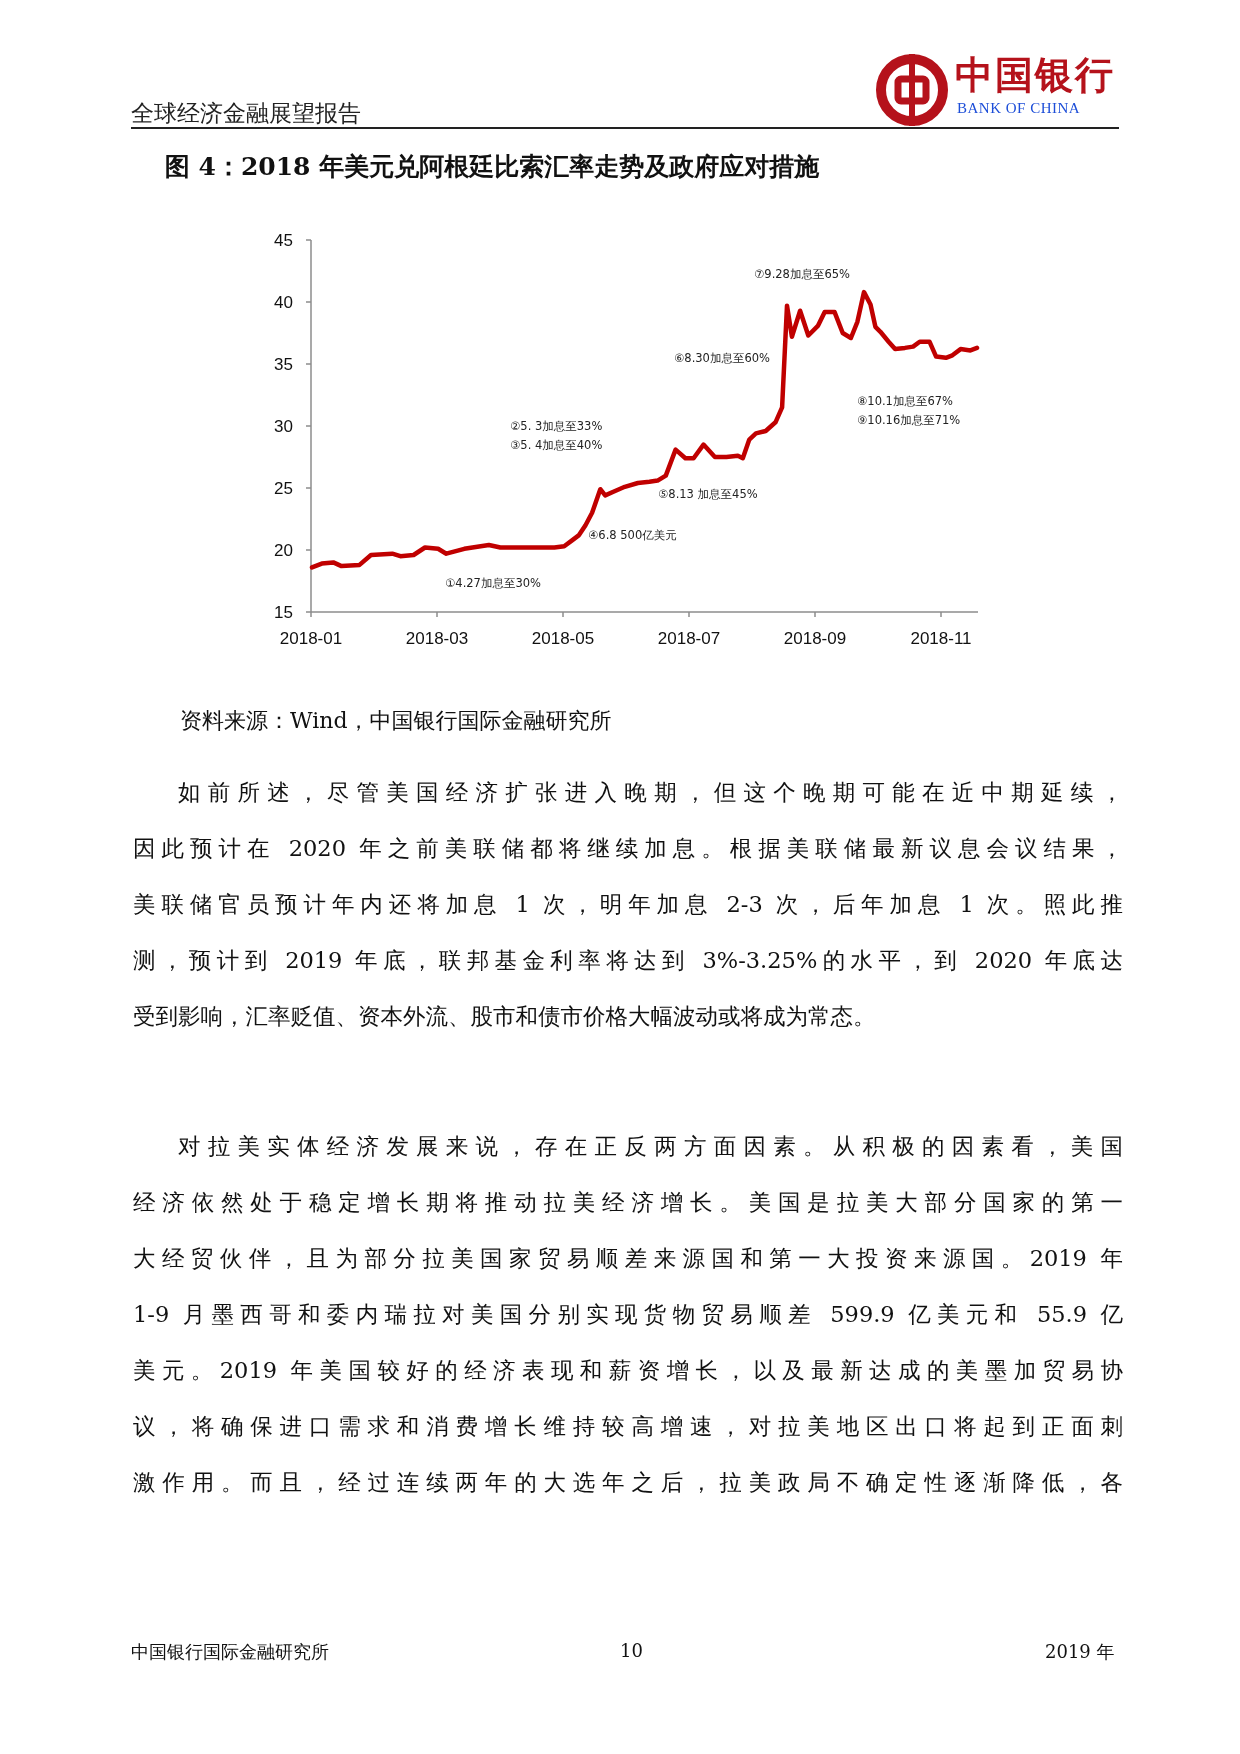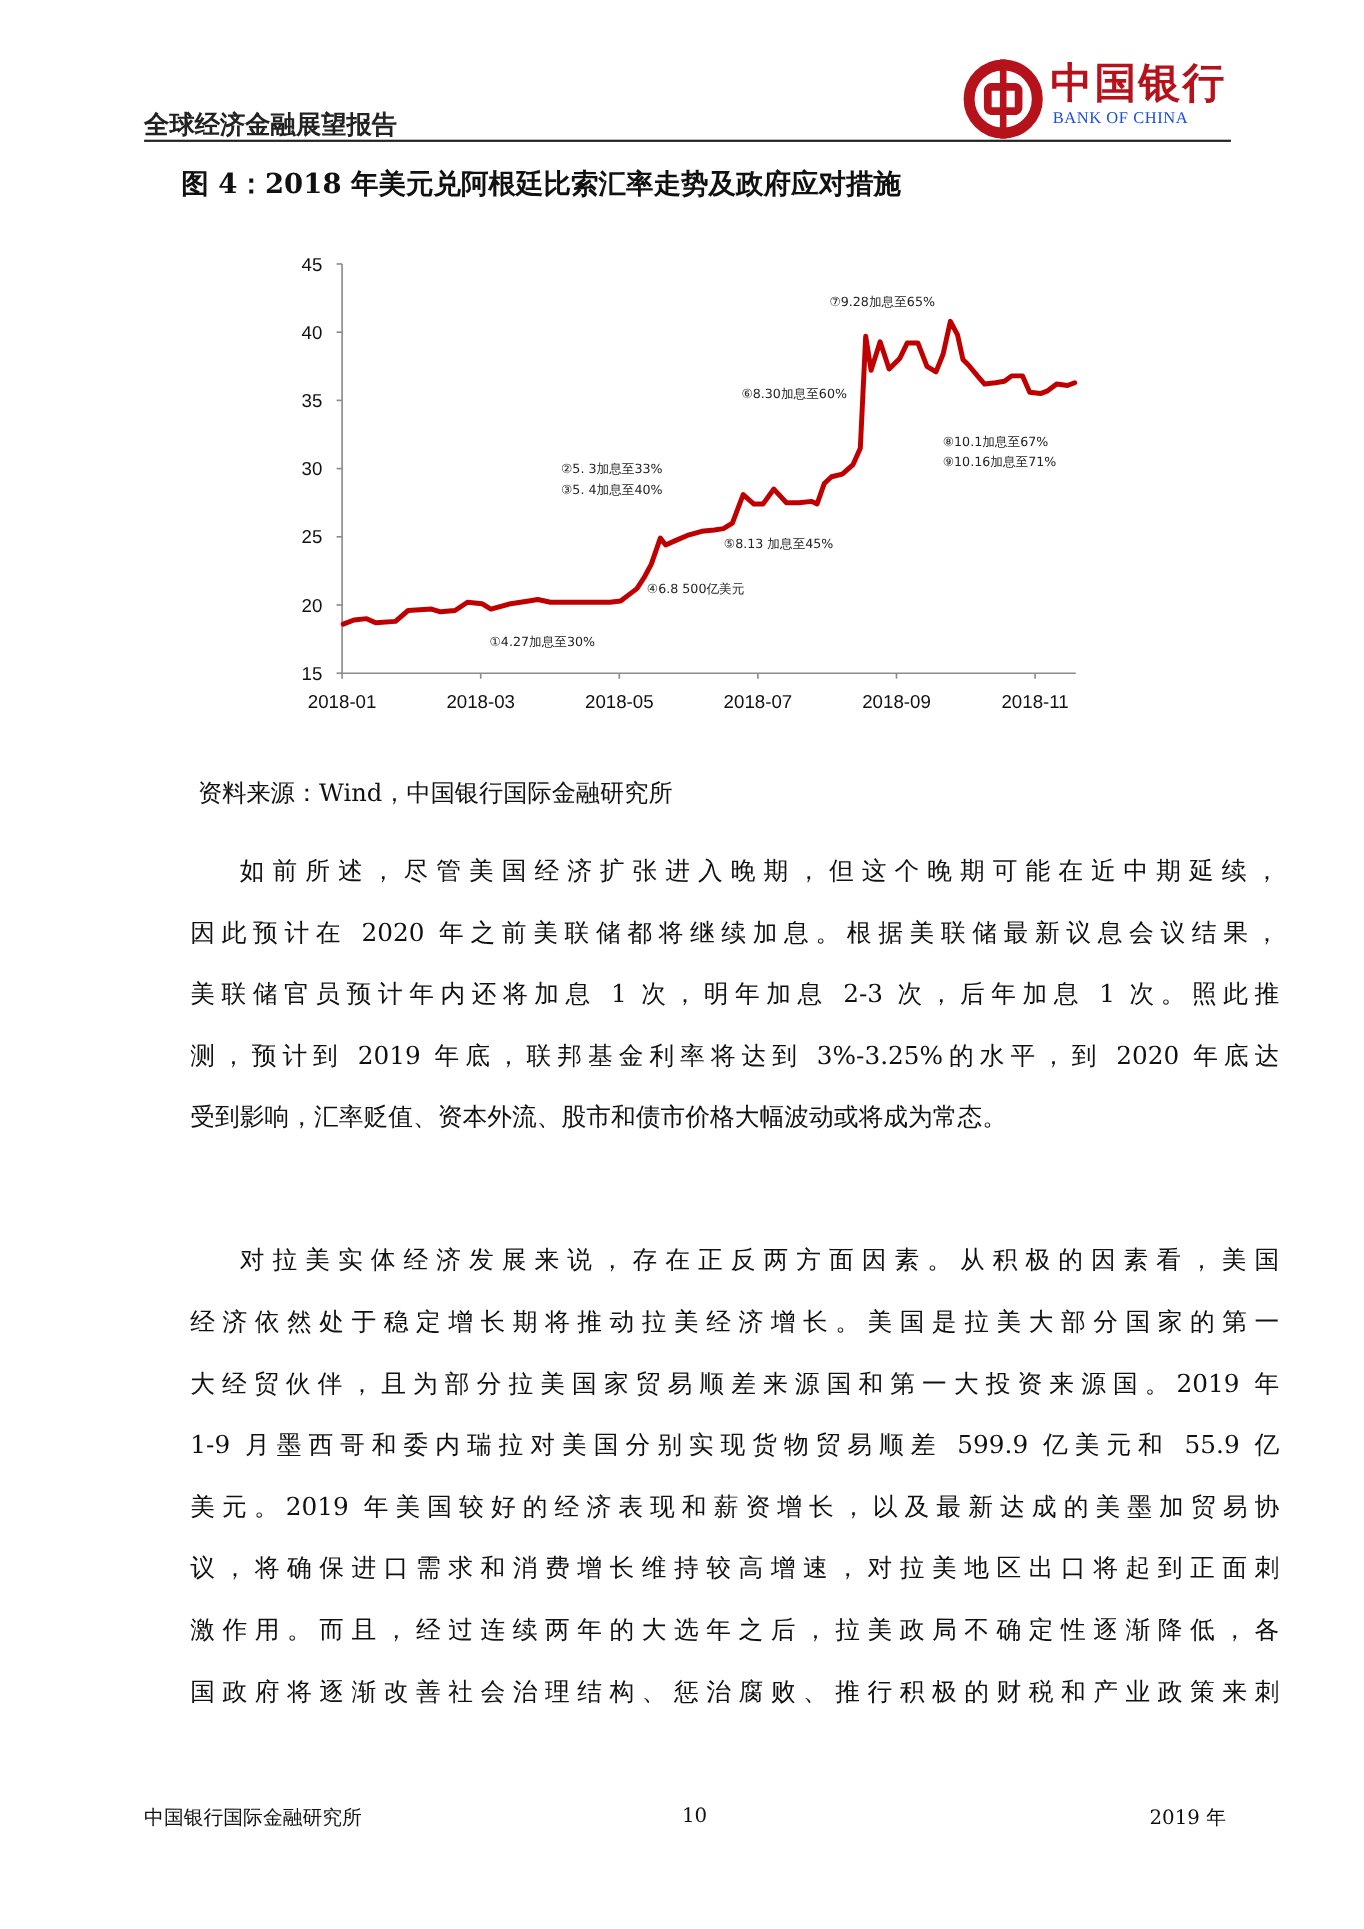--- a/index.html
+++ b/index.html
@@ -1,28 +1,28 @@
 <!DOCTYPE html>
 <html><head>
 <meta charset="utf-8">
 <style>
   html, body { margin:0; padding:0; background:#ffffff; }
   body { width:1240px; height:1754px; position:relative; overflow:hidden;
          font-family:"DejaVu Serif","Liberation Serif",serif; color:#111; }
   .abs { position:absolute; }
-  .hdr-title { left:131px; top:98px; font-size:23px; letter-spacing:0px; color:#222;font-weight:bold; }
+  .hdr-title { left:131px; top:98px; font-size:23px; letter-spacing:0px; color:#222; }
   .hdr-rule { left:131px; top:127px; width:988px; height:2px; background:#222; }
   .logo-cn { left:955px; top:50px; font-size:38px; color:#b5121b; font-weight:bold; letter-spacing:2px; }
   .logo-en { left:957px; top:100px; font-size:15px; color:#1d4ed8; font-family:"Liberation Serif",serif; letter-spacing:0.5px; }
   .fig-title { left:0; width:984px; top:150px; text-align:center; font-size:25px; font-weight:bold; }
   .chart { left:0; top:0; }
   .axis-label { font-family:"Liberation Sans","DejaVu Sans",sans-serif; font-size:17px; fill:#111; }
   .annot { font-family:"DejaVu Sans","Liberation Sans",sans-serif; font-size:11.5px; fill:#222; }
   .source { left:180px; top:706px; font-size:22px; }
-  .para { left:133px; width:990px; font-size:22.5px; line-height:56px; text-align:justify;margin-left:40px; }
+  .para { left:133px; width:990px; font-size:22.5px; line-height:56px; text-align:justify; }
   .para .line { display:block; white-space:nowrap; text-align:justify; text-align-last:justify; height:56px; }
   .footer { top:1640px; font-size:18px; }
 </style>
 </head>
 <body>
 
 <div class="abs hdr-title">全球经济金融展望报告</div>
 <div class="abs hdr-rule"></div>
 <svg class="abs" style="left:872px;top:50px" width="80" height="80">
   <circle cx="40" cy="40" r="31" fill="none" stroke="#b5121b" stroke-width="10"></circle>
@@ -89,18 +89,17 @@
   <span class="line" style="text-align-last:left">受到影响，汇率贬值、资本外流、股市和债市价格大幅波动或将成为常态。</span>
 </div>
 <div class="abs para" style="top:1118px">
   <span class="line" style="padding-left:45px">对拉美实体经济发展来说，存在正反两方面因素。从积极的因素看，美国</span>
   <span class="line">经济依然处于稳定增长期将推动拉美经济增长。美国是拉美大部分国家的第一</span>
   <span class="line">大经贸伙伴，且为部分拉美国家贸易顺差来源国和第一大投资来源国。2019 年</span>
   <span class="line">1-9 月墨西哥和委内瑞拉对美国分别实现货物贸易顺差 599.9 亿美元和 55.9 亿</span>
   <span class="line">美元。2019 年美国较好的经济表现和薪资增长，以及最新达成的美墨加贸易协</span>
   <span class="line">议，将确保进口需求和消费增长维持较高增速，对拉美地区出口将起到正面刺</span>
   <span class="line">激作用。而且，经过连续两年的大选年之后，拉美政局不确定性逐渐降低，各</span>
-  <span class="line">国政府将逐渐改善社会治理结构、惩治腐败、推行积极的财税和产业政策来刺</span>
 </div>
 
 <div class="abs footer" style="left:131px">中国银行国际金融研究所</div>
 <div class="abs footer" style="left:620px">10</div>
 <div class="abs footer" style="left:1045px">2019 年</div>
 
 </body></html>

